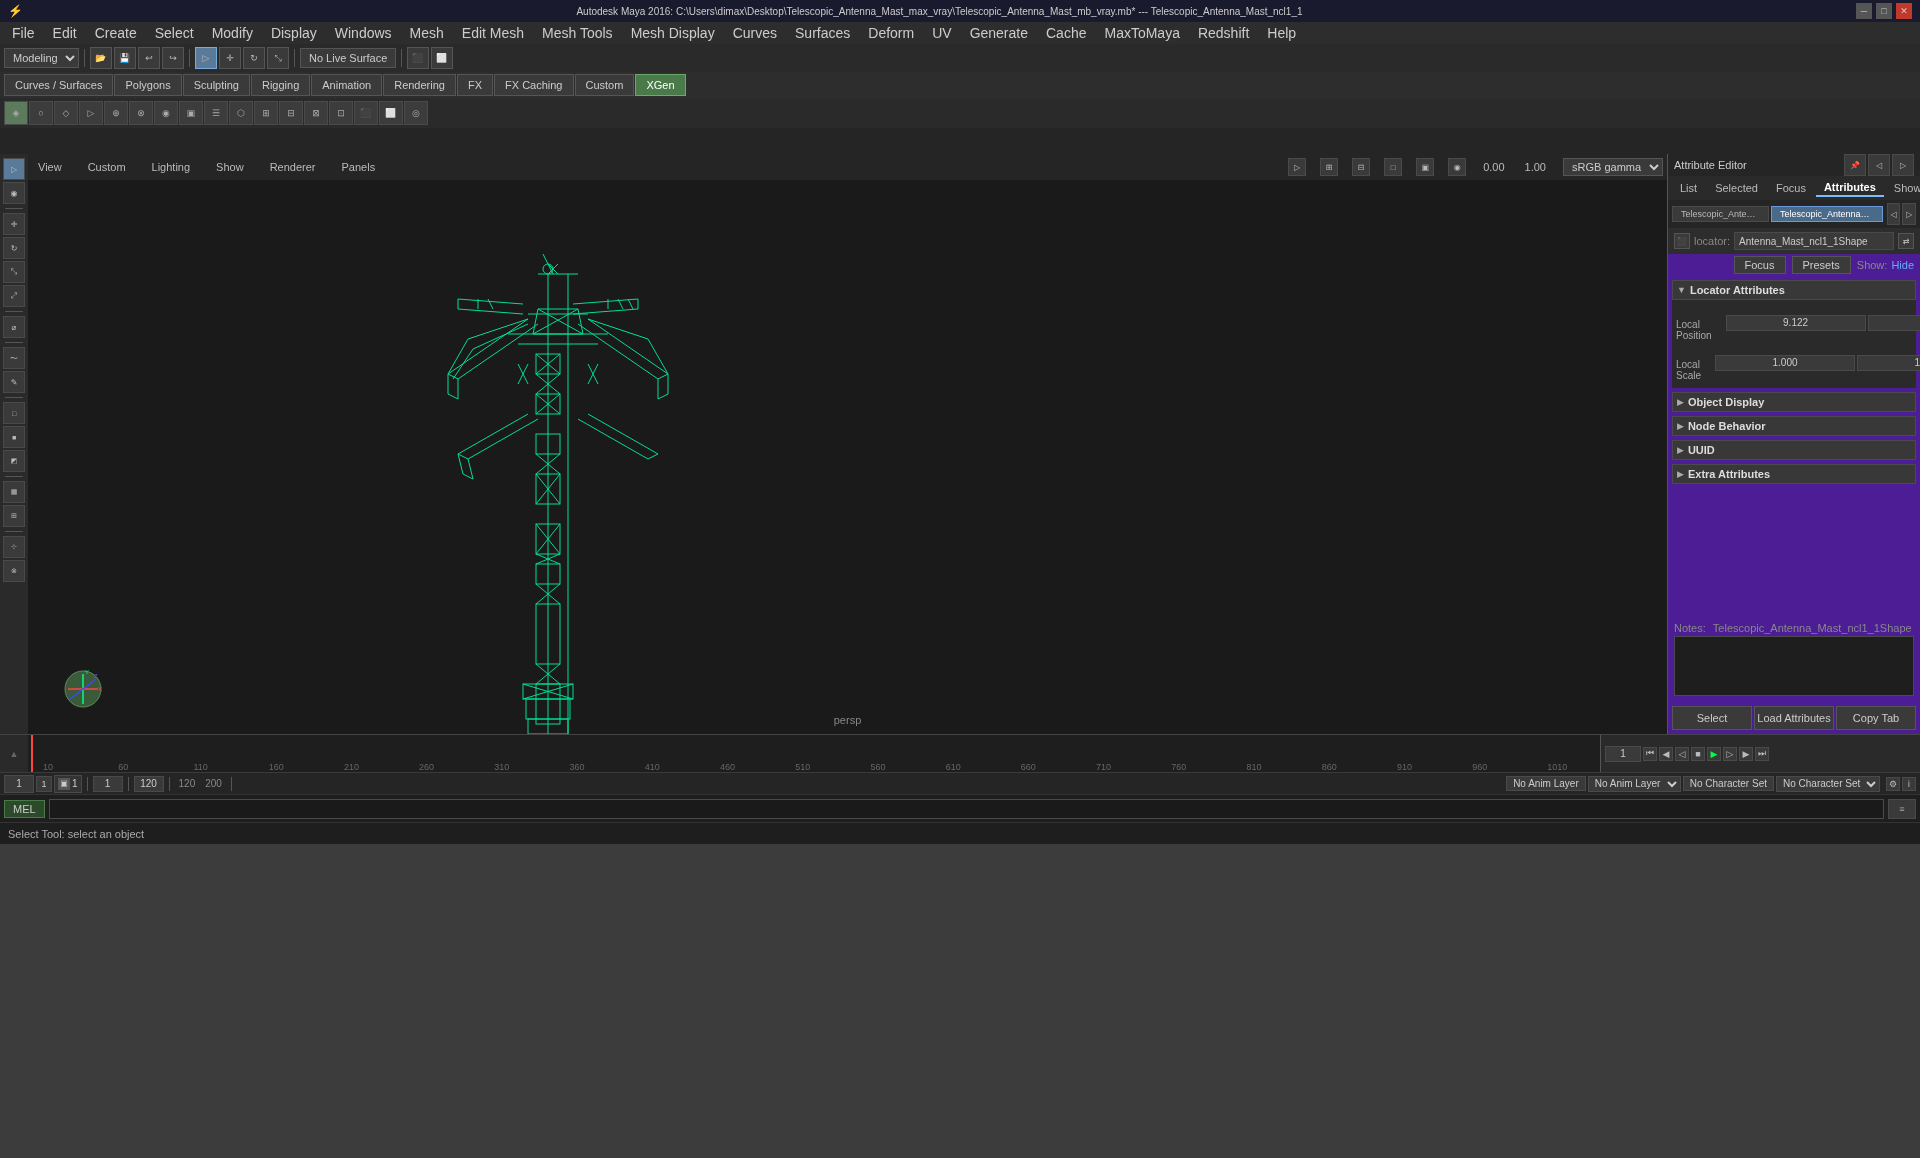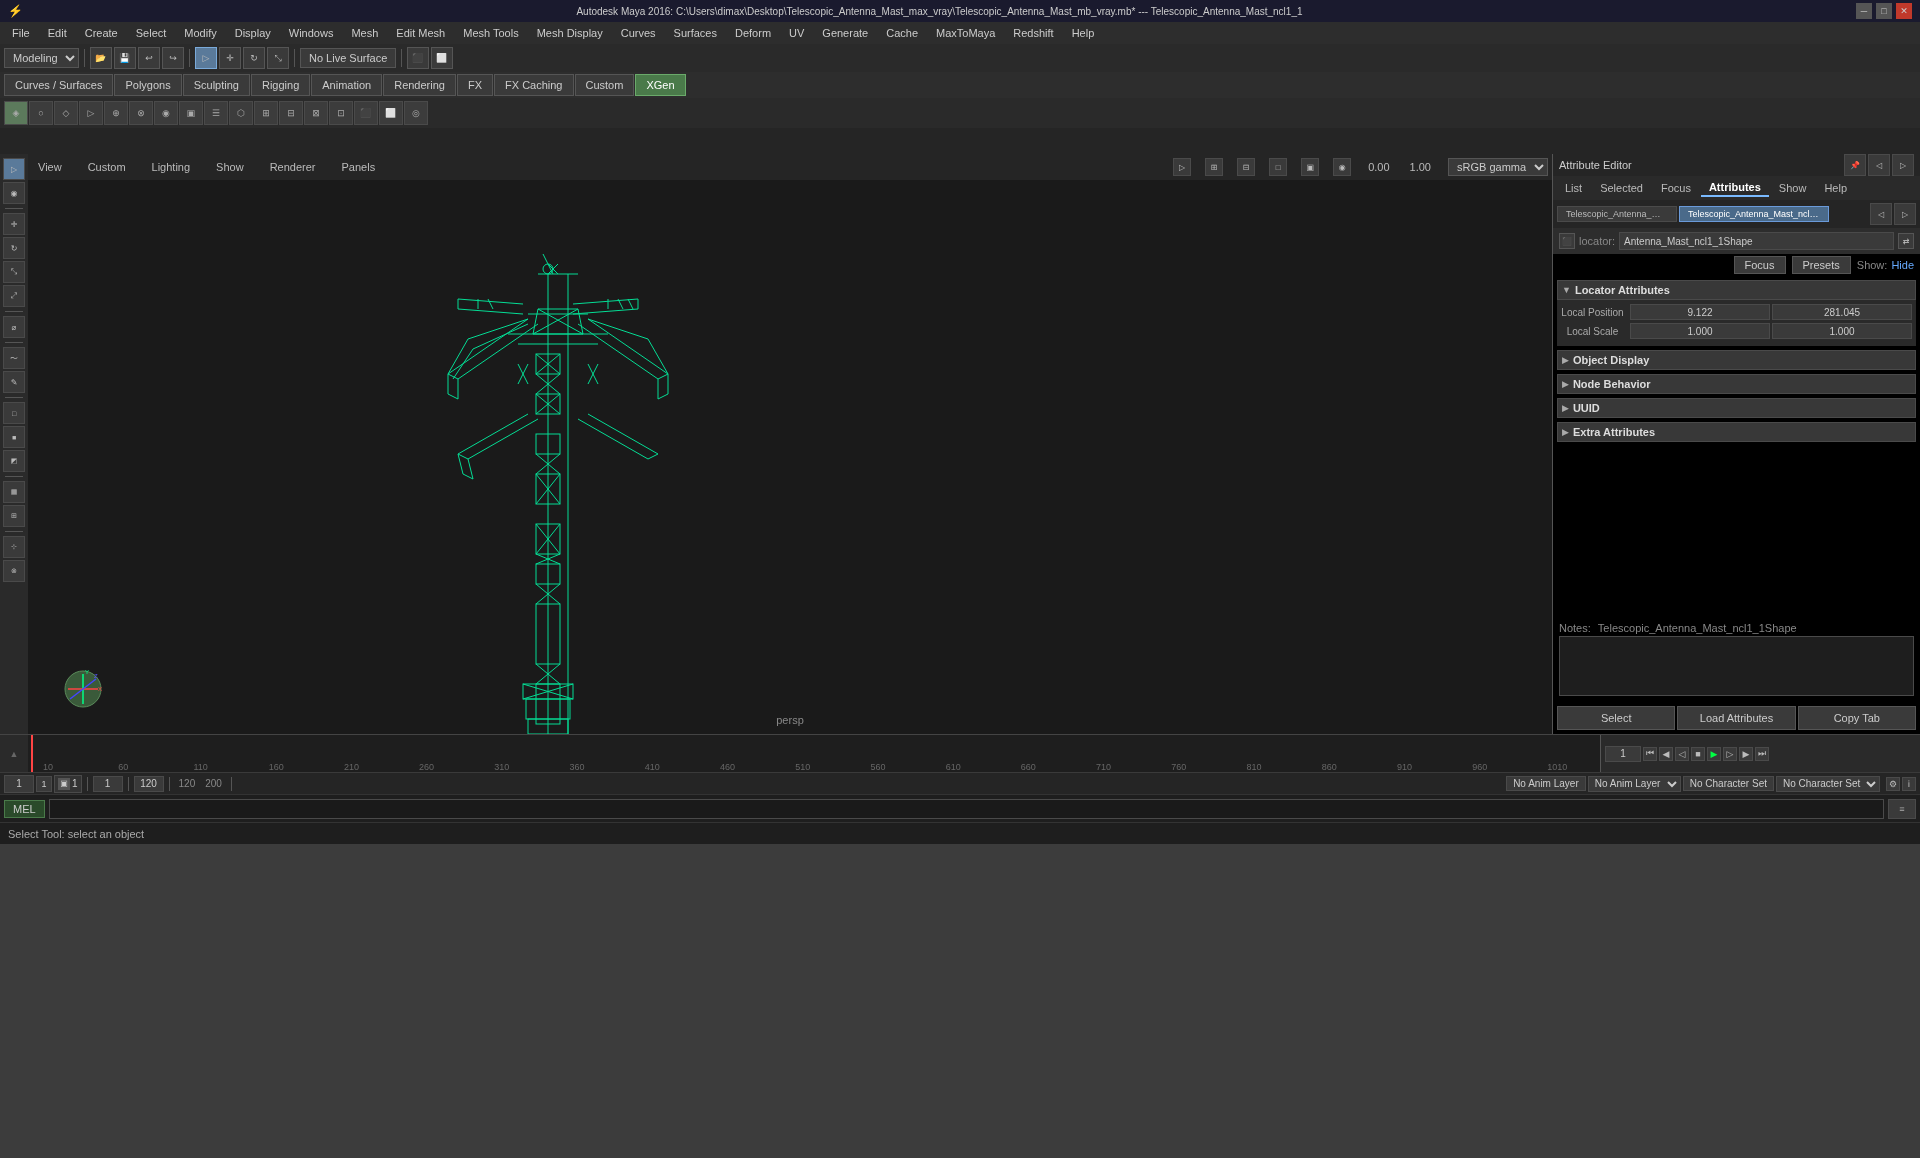--- a/index.html
+++ b/index.html
@@ -15,21 +15,21 @@
     .title-btn { width: 16px; height: 16px; display: flex; align-items: center; justify-content: center; background: #555; font-size: 9px; cursor: pointer; }
     .title-btn.close { background: #c0392b; }
     .title-btn.max { background: #555; }
     .title-btn.min { background: #555; }
 
     
     #menubar {
       width: 100%; height: 22px; background: #2d2d2d;
       display: flex; align-items: center; padding: 0 4px; gap: 2px;
     }
-    .menu-item { padding: 2px 8px; cursor: pointer; font-size: 11px; color: #ccc; }
+    .menu-item { padding: 2px 8px; cursor: pointer; font-size: 14px; color: #ccc; }
 
     
     #toolbar1 {
       width: 100%; height: 28px; background: #2a2a2a;
       display: flex; align-items: center; padding: 0 4px; gap: 2px;
     }
     .tb-separator { width: 1px; height: 18px; background: #555; margin: 0 3px; }
     .tb-btn { width: 22px; height: 22px; background: #3a3a3a; border: 1px solid #555; display: flex; align-items: center; justify-content: center; cursor: pointer; font-size: 9px; color: #bbb; }
     .tb-btn.active { background: #5a7a9a; border-color: #7aaada; }
     .tb-dropdown { height: 20px; background: #3a3a3a; border: 1px solid #555; color: #ccc; font-size: 11px; padding: 0 4px; cursor: pointer; }
@@ -84,21 +84,21 @@
     .vp-btn { padding: 2px 6px; font-size: 11px; color: #bbb; cursor: pointer; background: transparent; }
     .vp-toolbar-btn { width: 18px; height: 18px; background: #3a3a3a; border: 1px solid #4a4a4a; display: flex; align-items: center; justify-content: center; cursor: pointer; font-size: 8px; color: #bbb; }
     .vp-number { color: #bbb; font-size: 11px; padding: 0 3px; }
     .vp-gamma { height: 18px; background: #3a3a3a; border: 1px solid #555; color: #ccc; font-size: 11px; padding: 0 4px; }
 
     
     #antenna-svg { position: absolute; top: 50px; left: 400px; }
 
     
     #right-panel {
-      width: 368px; background: #000000; border-left: 1px solid #555; display: flex; flex-direction: column;
+      width: 253px; background: #4c1d95; border-left: 1px solid #555; display: flex; flex-direction: column;
     }
     #ae-header {
       height: 22px; background: #252525; display: flex; align-items: center; padding: 0 6px; justify-content: space-between;
     }
     #ae-title { font-size: 11px; color: #ccc; }
     #ae-tabs {
       display: flex; align-items: center; height: 24px; background: #2a2a2a; padding: 0 4px; gap: 2px;
     }
     .ae-tab { padding: 2px 8px; font-size: 11px; color: #bbb; cursor: pointer; }
     .ae-tab.active { color: #fff; border-bottom: 2px solid #7abaff; font-weight: bold; }
@@ -124,21 +124,21 @@
     
     #ae-attrs { flex: 1; overflow-y: auto; padding: 4px; }
     .ae-section { margin-bottom: 4px; }
     .ae-section-header {
       display: flex; align-items: center; gap: 4px; padding: 3px 4px; background: #383838; cursor: pointer; border: 1px solid #4a4a4a;
     }
     .ae-section-arrow { font-size: 9px; color: #aaa; }
     .ae-section-title { font-size: 11px; color: #ddd; font-weight: bold; }
     .ae-section-body { padding: 4px 4px; background: #2a2a2a; }
     .ae-row { display: flex; align-items: center; margin-bottom: 3px; }
-    .ae-row-label { width: 110px; font-size: 10px; color: #aaa; text-align: center; padding-right: 6px; }
+    .ae-row-label { width: 110px; font-size: 10px; color: #aaa; text-align: left; padding-right: 14px; margin-top: 15px; }
     .ae-row-val { flex: 1; display: flex; gap: 2px; }
     .ae-val-field { flex: 1; height: 16px; background: #3a3a3a; border: 1px solid #4a4a4a; color: #ccc; font-size: 10px; padding: 0 3px; text-align: center; }
 
     #ae-notes { padding: 4px 6px; }
     #ae-notes-label { font-size: 11px; color: #888; margin-bottom: 2px; }
     #ae-notes-area { width: 100%; height: 60px; background: #1e1e1e; border: 1px solid #4a4a4a; color: #aaa; font-size: 10px; padding: 4px; resize: none; }
 
     #ae-bottom-btns { display: flex; gap: 2px; padding: 4px; }
     .ae-bottom-btn { flex: 1; height: 24px; background: #3a3a3a; border: 1px solid #555; color: #ccc; font-size: 11px; cursor: pointer; display: flex; align-items: center; justify-content: center; }
 

